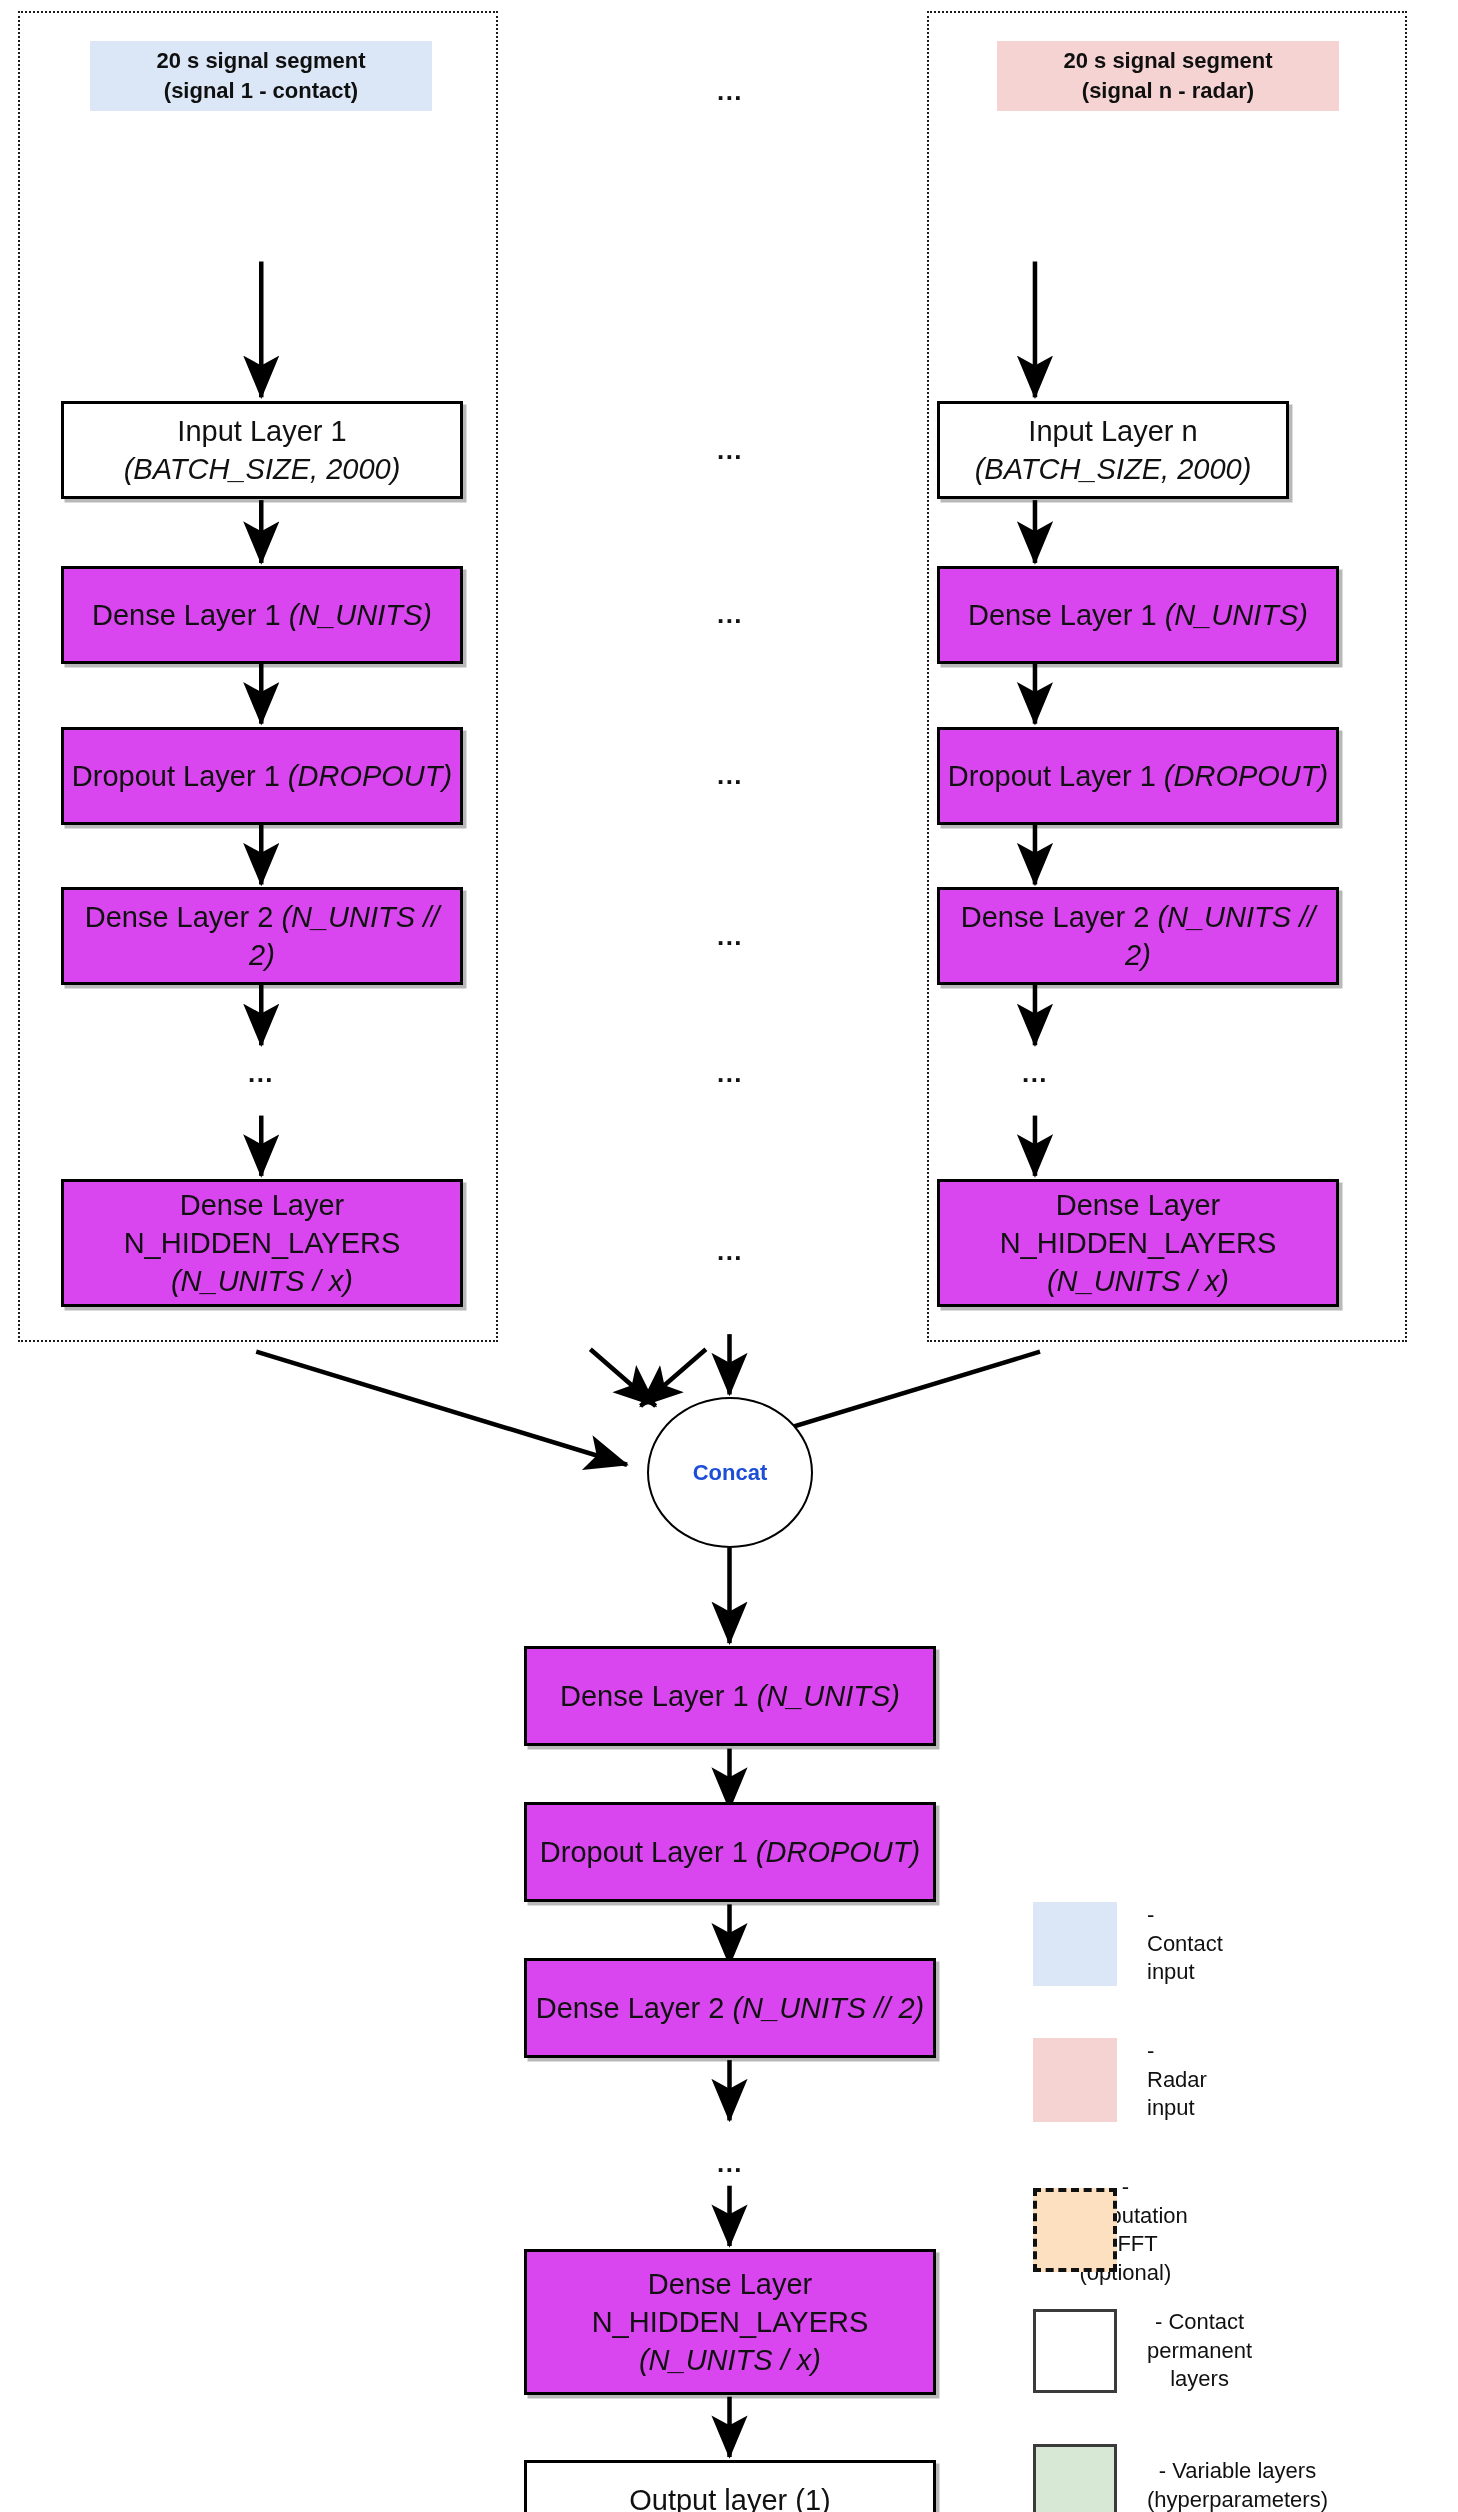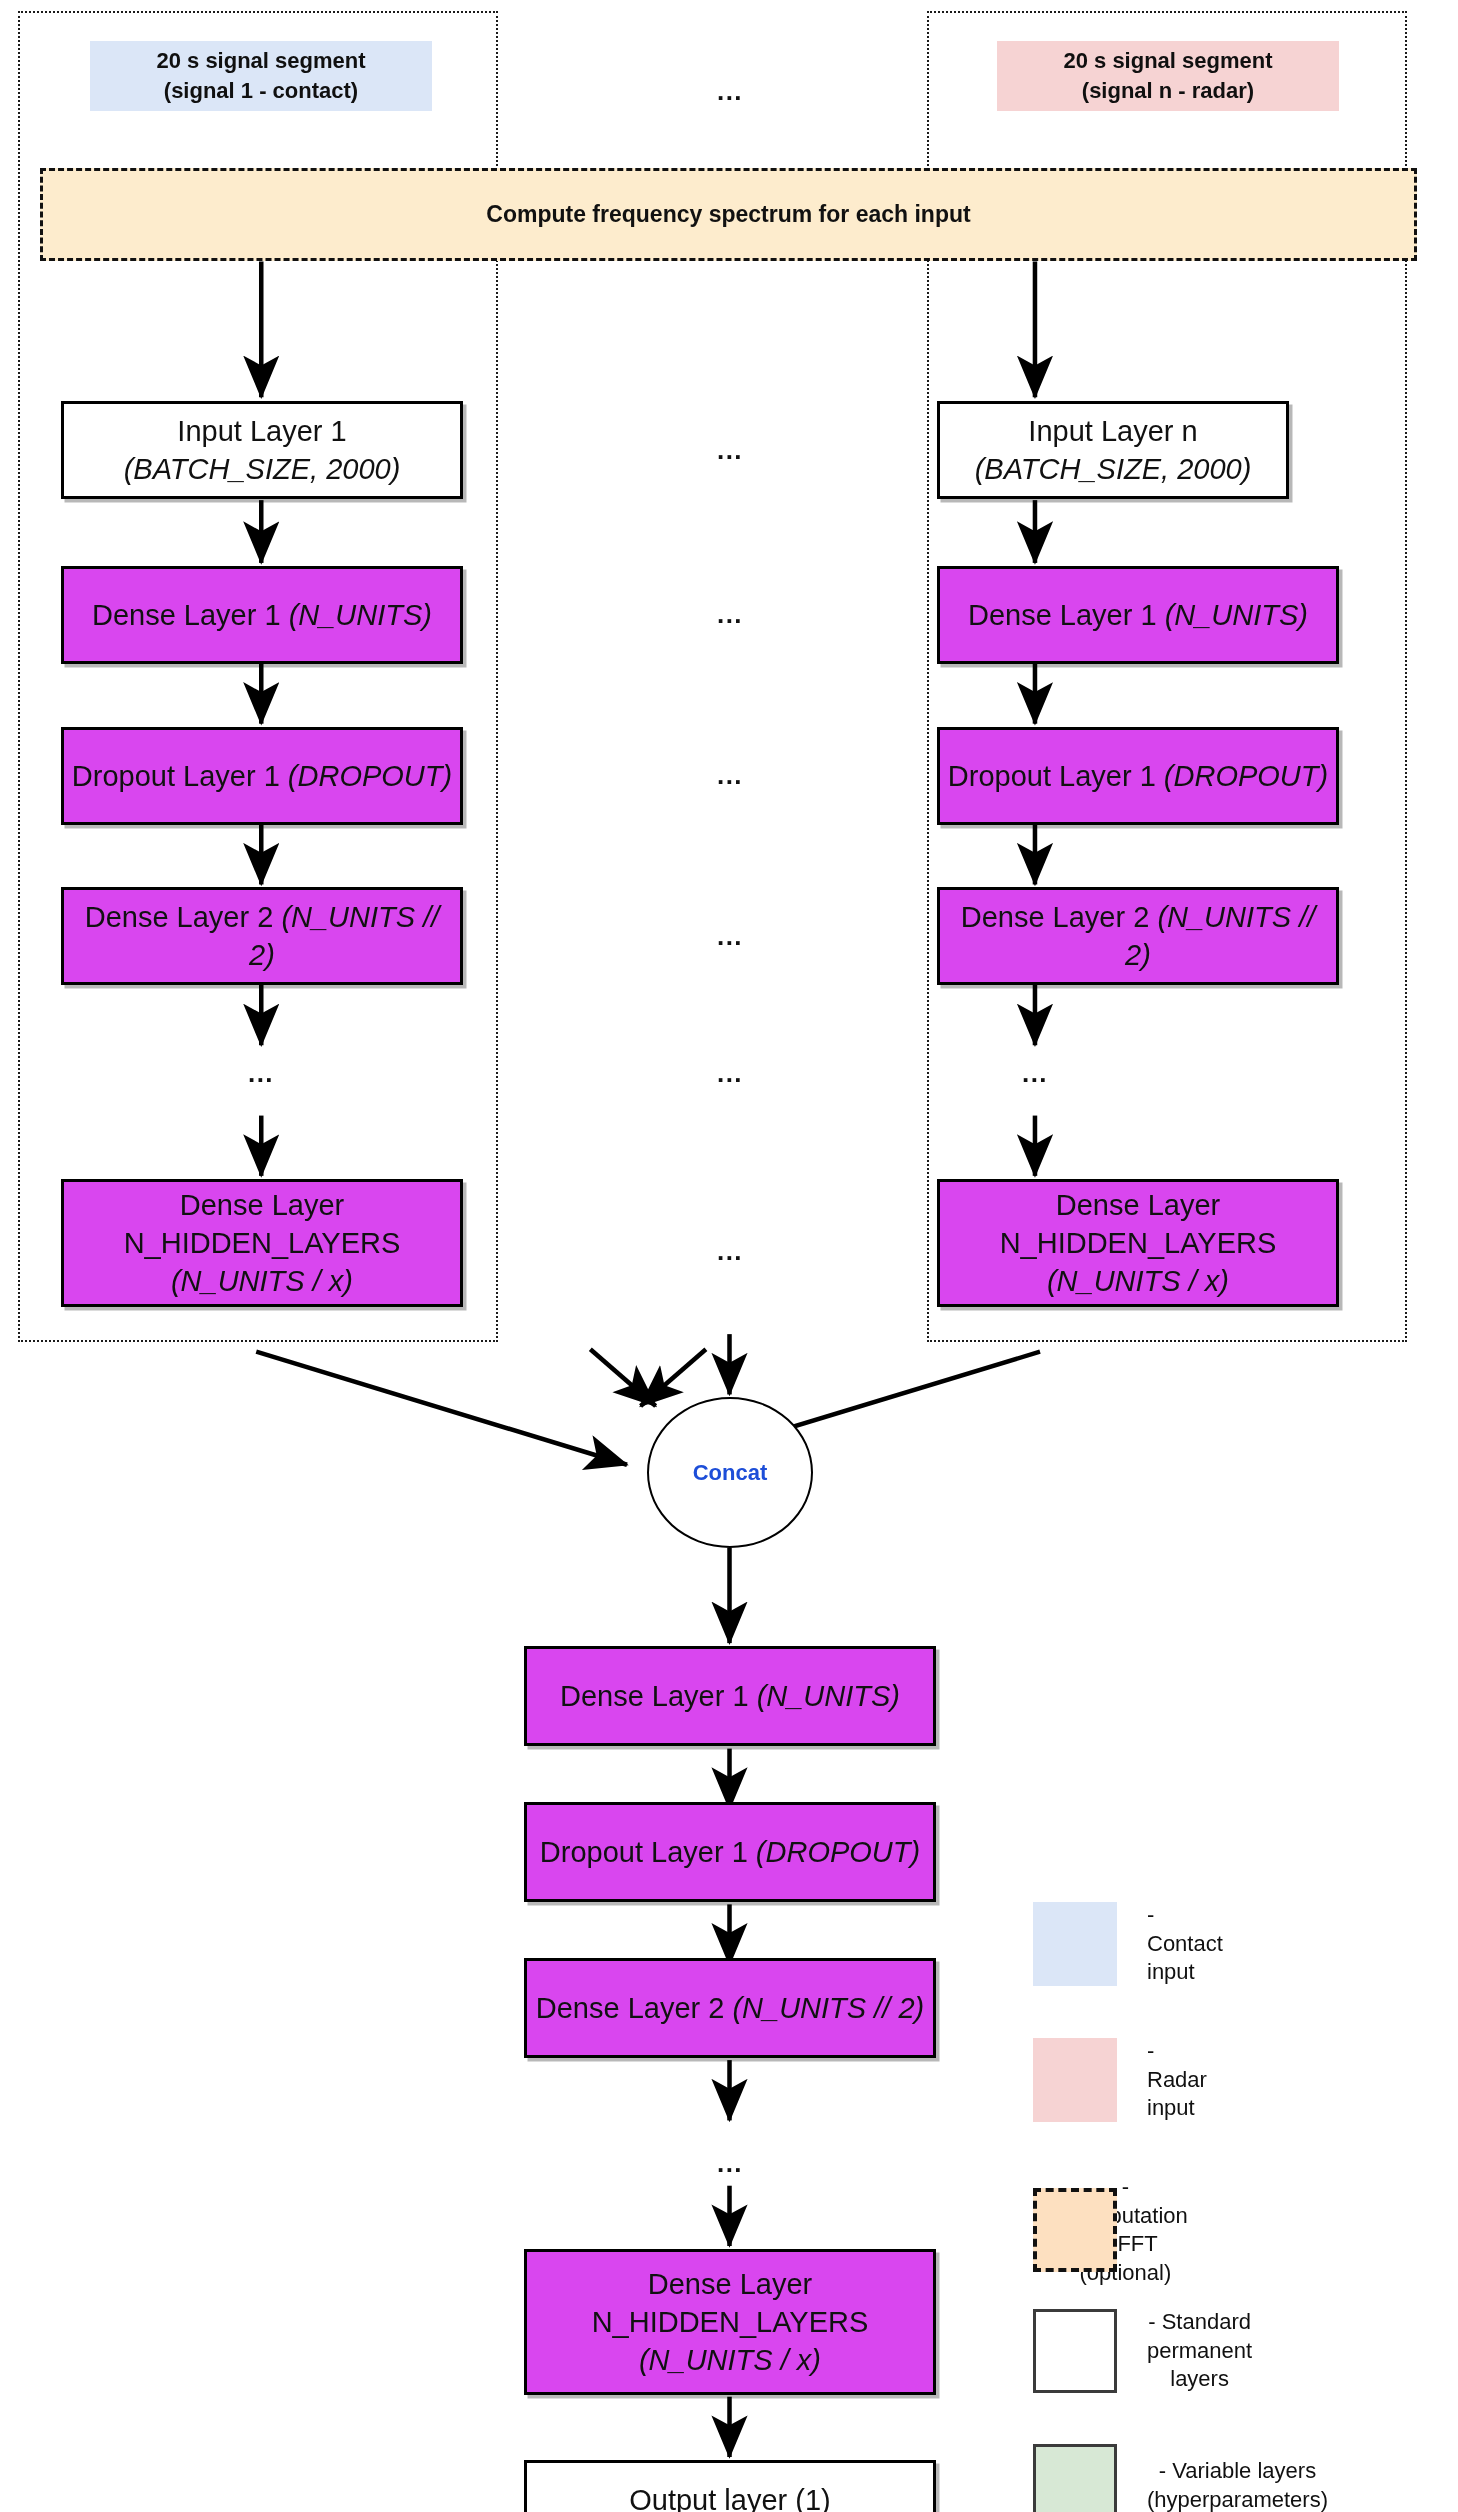--- a/index.html
+++ b/index.html
@@ -200,23 +200,20 @@
 
   <div class="chip radar" style="left:997px; top:41px; width:342px; height:70px;">
     <span>
       <span>20 s signal segment</span><br>
       <span>(signal n - radar)</span>
     </span>
   </div>
 
   <div class="ellipsis" style="left:730px; top:91px;">...</div>
 
-  <div class="fft" style="left:40px; top:168px; width:1377px; height:93px;">
-    <span>Compute frequency spectrum for each input</span>
-  </div>
 
   <div class="node white" style="left:61px; top:401px; width:402px; height:98px;">
     <span>
       <span>Input Layer 1</span><br>
       <span class="ital">(BATCH_SIZE, 2000)</span>
     </span>
   </div>
 
   <div class="node green" style="left:61px; top:566px; width:402px; height:98px;">
     <span>
@@ -337,21 +334,21 @@
     </div>
 
     <div class="legend-row" style="left:1033px; top:2173px;">
       <div class="swatch fft"></div>
       <div class="legend-label indent-2">- Computation of FFT
 (optional)</div>
     </div>
 
     <div class="legend-row" style="left:1033px; top:2308px;">
       <div class="swatch perm"></div>
-      <div class="legend-label indent-2">- Standard permanent
+      <div class="legend-label indent-2">- Contact permanent
 layers</div>
     </div>
 
     <div class="legend-row" style="left:1033px; top:2444px;">
       <div class="swatch var"></div>
       <div class="legend-label indent-2">- Variable layers
 (hyperparameters)</div>
     </div>
 
   </div>

